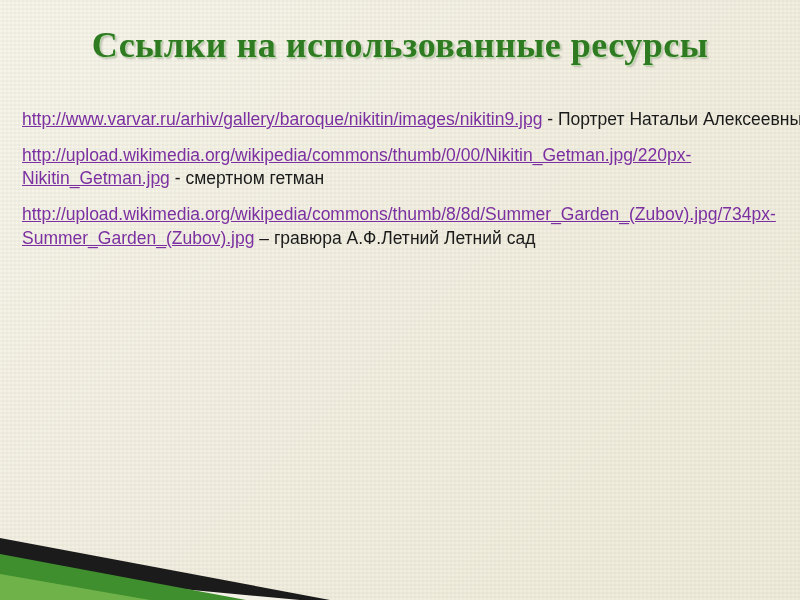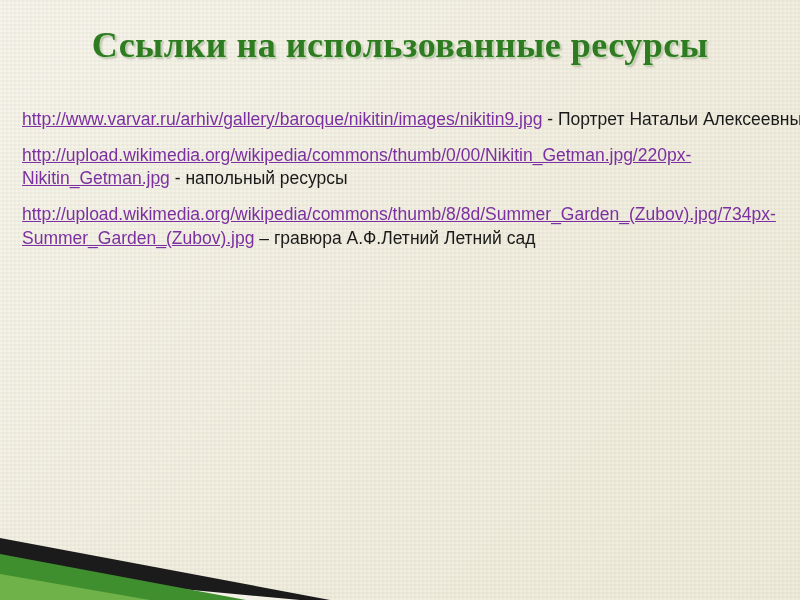--- a/index.html
+++ b/index.html
@@ -129,21 +129,21 @@
 
   <div class="body-area">
 
     <p class="para">
       <a class="link" href="#">http://www.varvar.ru/arhiv/gallery/baroque/nikitin/images/nikitin9.jpg</a><span class="tail"> - Портрет Натальи Алексеевны</span>
     </p>
 
 
 
     <p class="para">
-      <a class="link" href="#">http://upload.wikimedia.org/wikipedia/commons/thumb/0/00/Nikitin_Getman.jpg/220px-Nikitin_Getman.jpg</a><span class="tail"> - напольный ресурсы</span>
+      <a class="link" href="#">http://upload.wikimedia.org/wikipedia/commons/thumb/0/00/Nikitin_Getman.jpg/220px-Nikitin_Getman.jpg</a><span class="tail"> - смертном гетман</span>
     </p>
 
     <p class="para">
       <a class="link" href="#">http://upload.wikimedia.org/wikipedia/commons/thumb/8/8d/Summer_Garden_(Zubov).jpg/734px-Summer_Garden_(Zubov).jpg</a><span class="tail"> – гравюра А.Ф.Летний Летний сад</span>
     </p>
 
 
   </div>
 
   <div class="ribbon-wrap">

